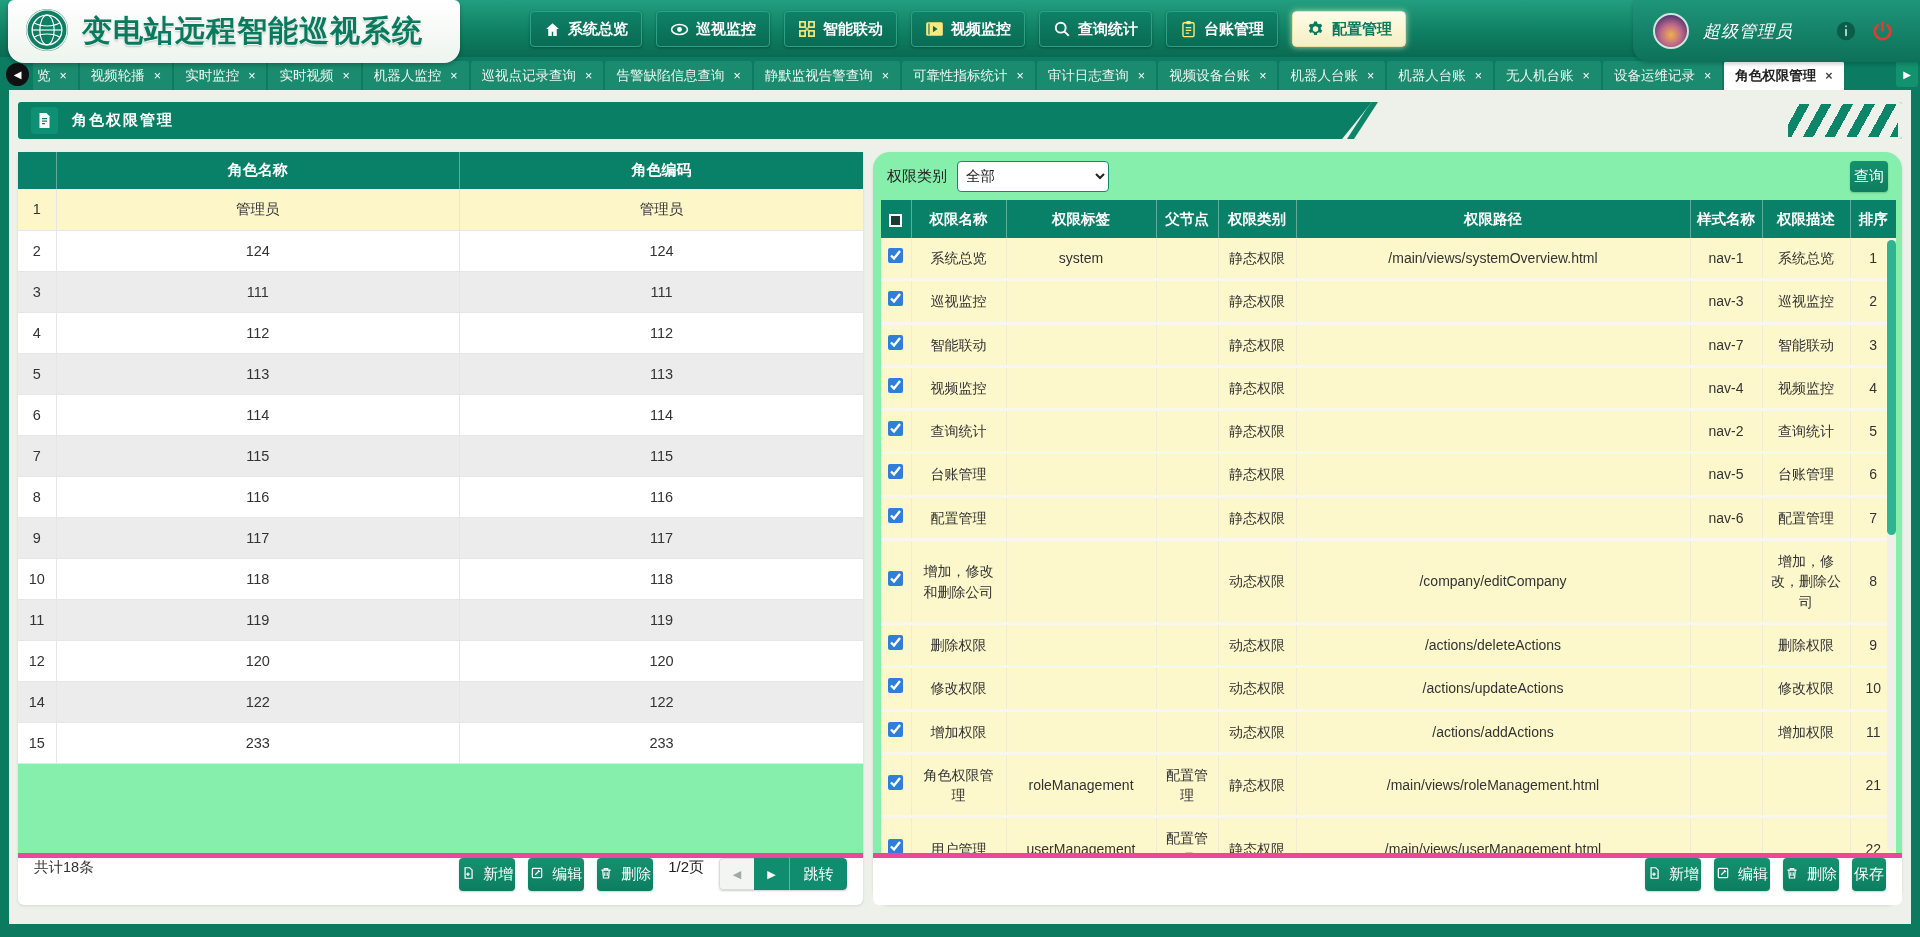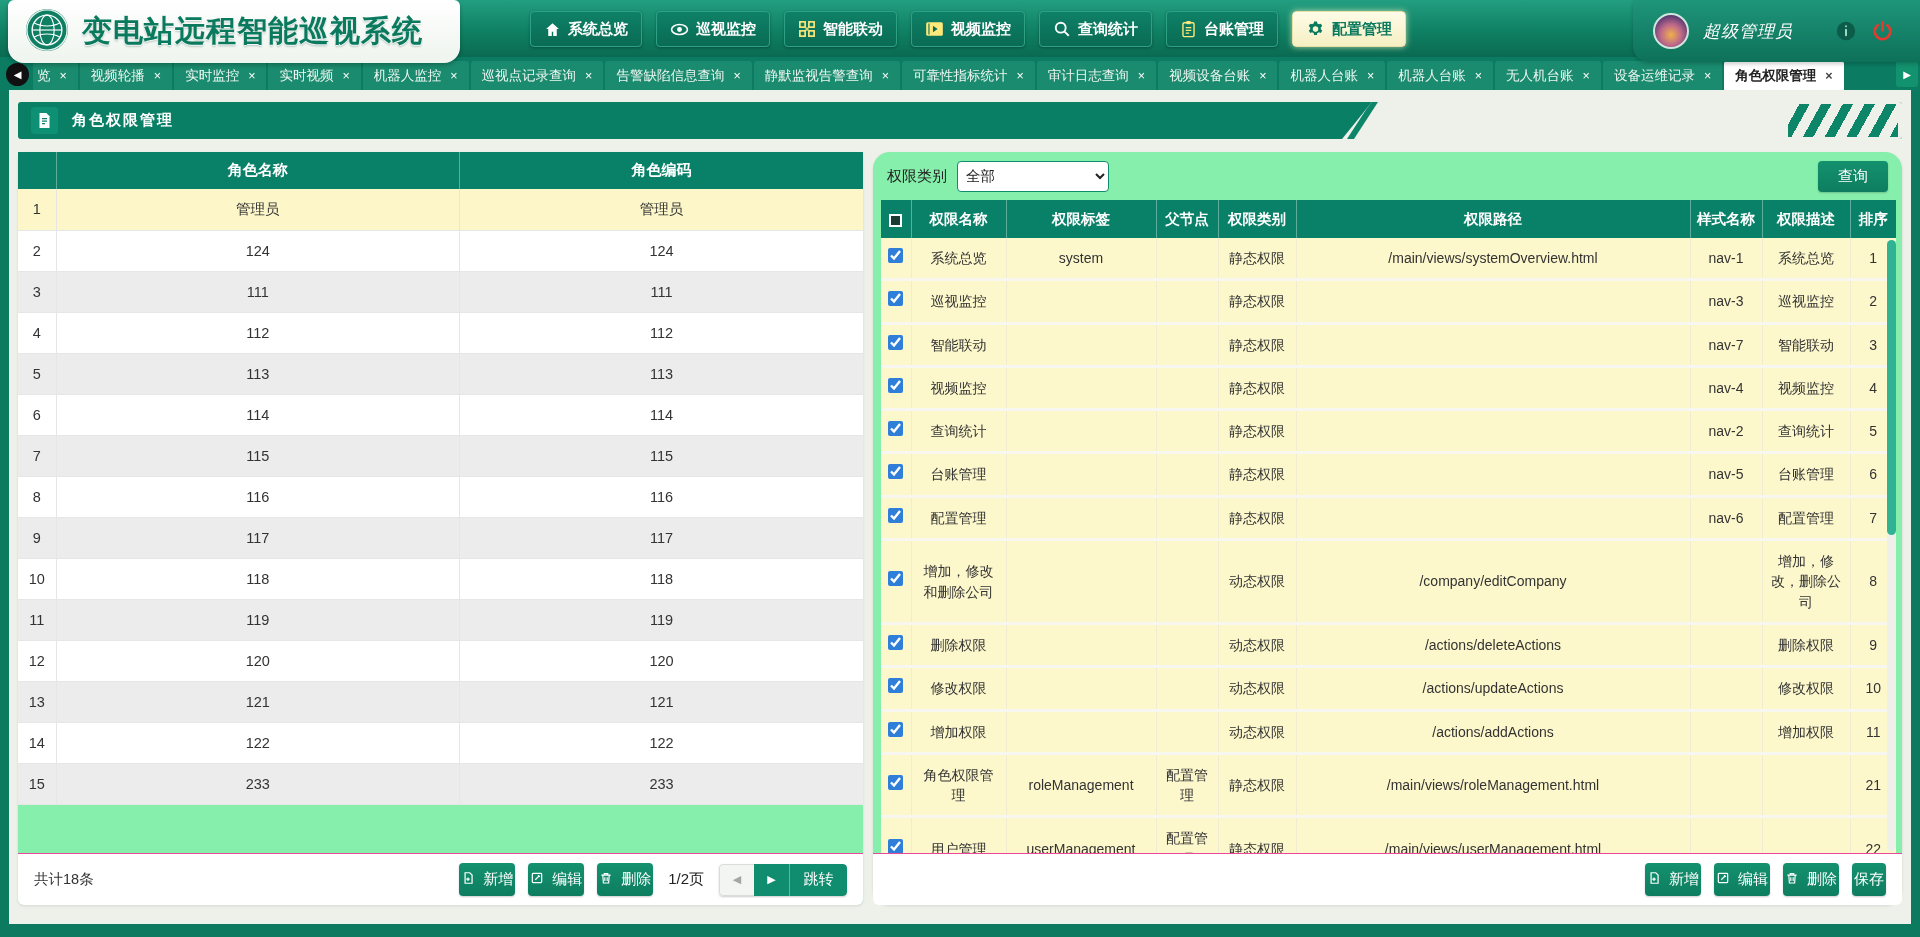--- a/index.html
+++ b/index.html
@@ -66,40 +66,40 @@
   
   table { border-collapse:collapse; width:100%; table-layout:fixed; }
   .ltable th { background:#098068; color:#fff; font-size:15px; font-weight:bold; height:37px;
     border-right:1px solid rgba(255,255,255,.35); }
   .ltable th:last-child { border-right:none; }
   .ltable td { height:41px; text-align:center; font-size:14.5px; color:#333;
     border-bottom:1px solid #e6e6e6; border-right:1px solid #e6e6e6; background:#fff; }
   .ltable td:last-child { border-right:none; }
   .ltable tbody tr:nth-child(odd):not(.sel) td { background:#ececec; }
   .ltable tr.sel td { background:#fdf6c9; }
-  .panel-footer { position:absolute; left:0; right:0; bottom:0; height:52px; border-top:1px solid #ec4899;
-    display:flex; align-items:center; padding:0 16px; gap:13px; background:#fff; border-radius:0 0 6px 6px; }
+  .panel-footer { position:absolute; left:0; right:0; bottom:0; height:52px; border-top:5px solid #ec4899;
+    display:flex; padding:0 16px; gap:13px; background:#fff; border-radius:0 0 6px 6px; }
   .total-text { font-size:14.5px; color:#333; margin-right:auto; }
   .g-btn { background:linear-gradient(180deg,#14916f,#0d7e60); color:#fff; border:none; border-radius:4px;
     height:33px; padding:0 2px; font-size:15px; font-family:inherit; display:flex; align-items:center; gap:8px;
     cursor:pointer; box-shadow:0 1px 2px rgba(0,0,0,.2); }
   .page-text { font-size:15px; color:#222; margin:0 2px; }
   .pager { display:flex; height:32px; border-radius:4px; overflow:hidden; box-shadow:0 1px 2px rgba(0,0,0,.2); }
   .pager .pseg { width:35px; display:flex; align-items:center; justify-content:center; font-size:11px; cursor:pointer; }
   .pager .prev { background:#f2f5f1; color:#a2a8a2; border:1px solid #d8ddd8; border-right:none; border-radius:4px 0 0 4px; }
   .pager .next { background:#0f8d6e; color:#fff; }
   .pager .jump { width:58px; background:#0f8d6e; color:#fff; font-size:15px; border-left:1px solid rgba(255,255,255,.35);
     display:flex; align-items:center; justify-content:center; cursor:pointer; border-radius:0 4px 4px 0; }
 
   
   .filter-row { height:48px; display:flex; align-items:center; padding:0 14px; gap:10px; }
   .filter-label { font-size:15px; color:#222; }
   .perm-select { width:152px; height:31px; border:1.5px solid #0f8d6e; border-radius:4px; font-size:14.5px;
     font-family:inherit; color:#222; padding:0 4px; background:#fff; }
-  .search-btn { margin-left:auto; height:31px; padding:0 20px; }
+  .search-btn { margin-left:auto; height:31px; padding:0 4px; }
   .rtable-wrap { position:absolute; top:48px; left:8px; right:6px; bottom:52px; overflow:hidden; }
   .rtable th { background:#098068; color:#fff; font-size:14.5px; font-weight:bold; height:38px;
     border-right:1px solid rgba(255,255,255,.35); padding:0 2px; }
   .rtable th:last-child { border-right:none; }
   .rtable td { background:#fdf8cc; font-size:14px; color:#333; text-align:center; vertical-align:middle;
     padding:10px 6px; line-height:1.45; border-bottom:3px solid #f7f6ef; border-right:1px solid #efecd2;
     word-break:break-all; }
   .rtable td:last-child { border-right:none; }
   .rtable input[type=checkbox], .hdr-cb { accent-color:#2f7ed8; width:15px; height:15px; cursor:pointer; }
   .hdr-cb-box { display:inline-block; width:13px; height:13px; border:2px solid #fff; background:#1c3a33; vertical-align:middle; }
@@ -369,25 +369,20 @@
               </tr>
               <tr class="">
                 <td>11</td>
                 <td>119</td>
                 <td>119</td>
               </tr>
               <tr class="">
                 <td>12</td>
                 <td>120</td>
                 <td>120</td>
-              </tr>
-              <tr class="">
-                <td>13</td>
-                <td>121</td>
-                <td>121</td>
               </tr>
               <tr class="">
                 <td>14</td>
                 <td>122</td>
                 <td>122</td>
               </tr>
               <tr class="">
                 <td>15</td>
                 <td>233</td>
                 <td>233</td>

